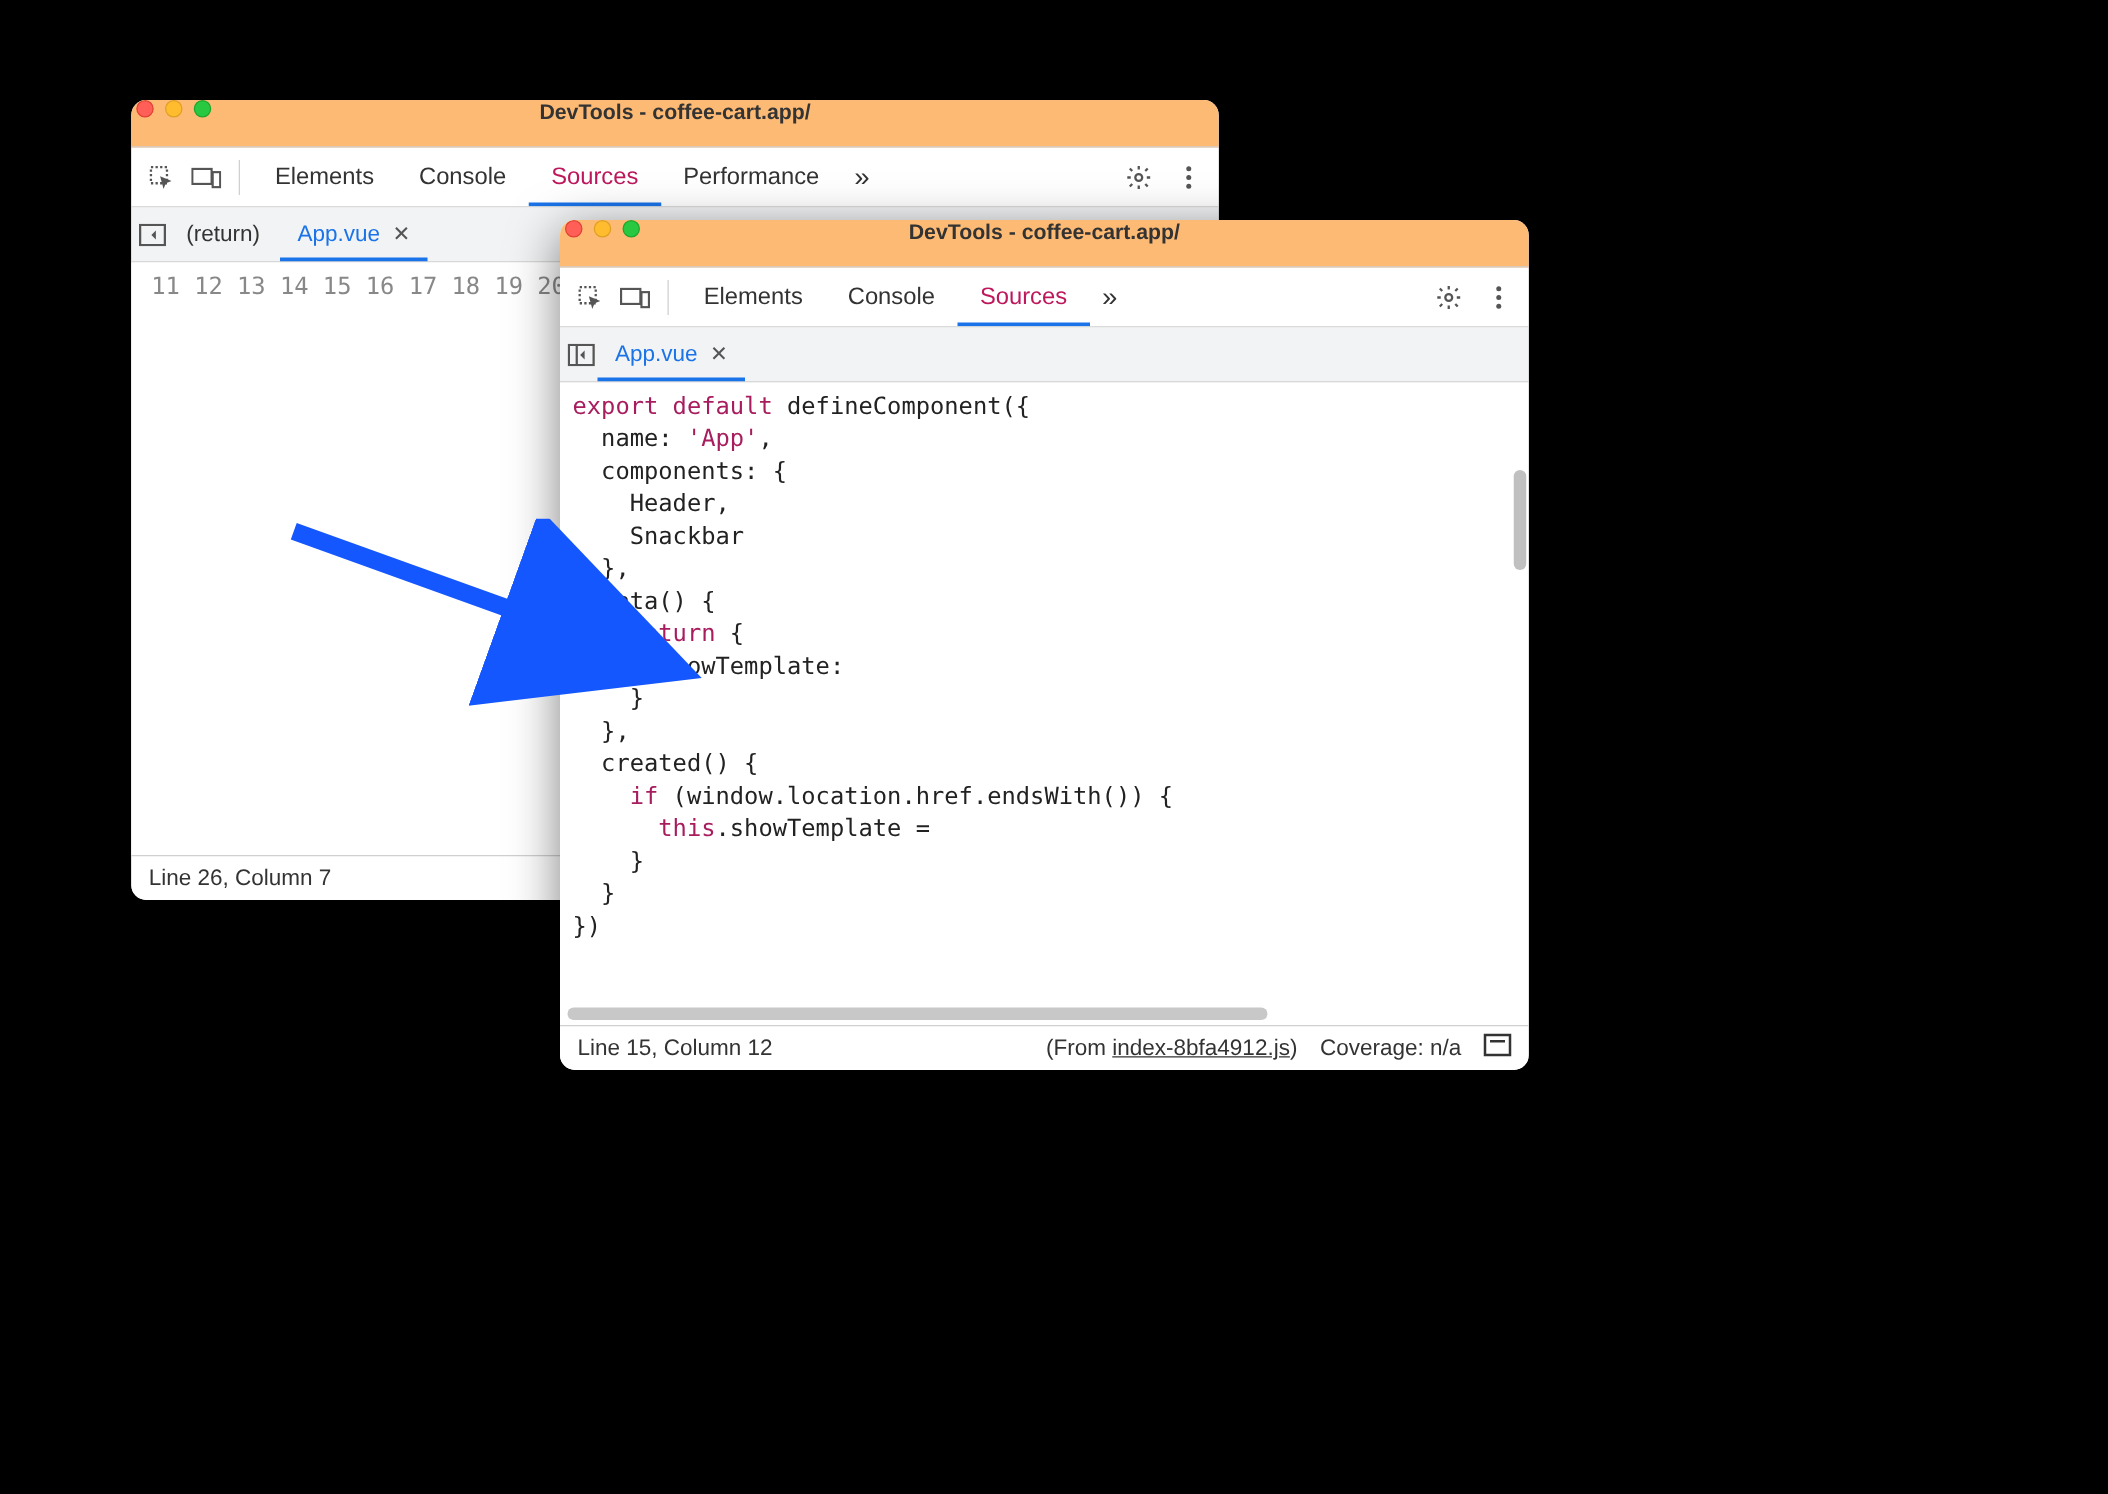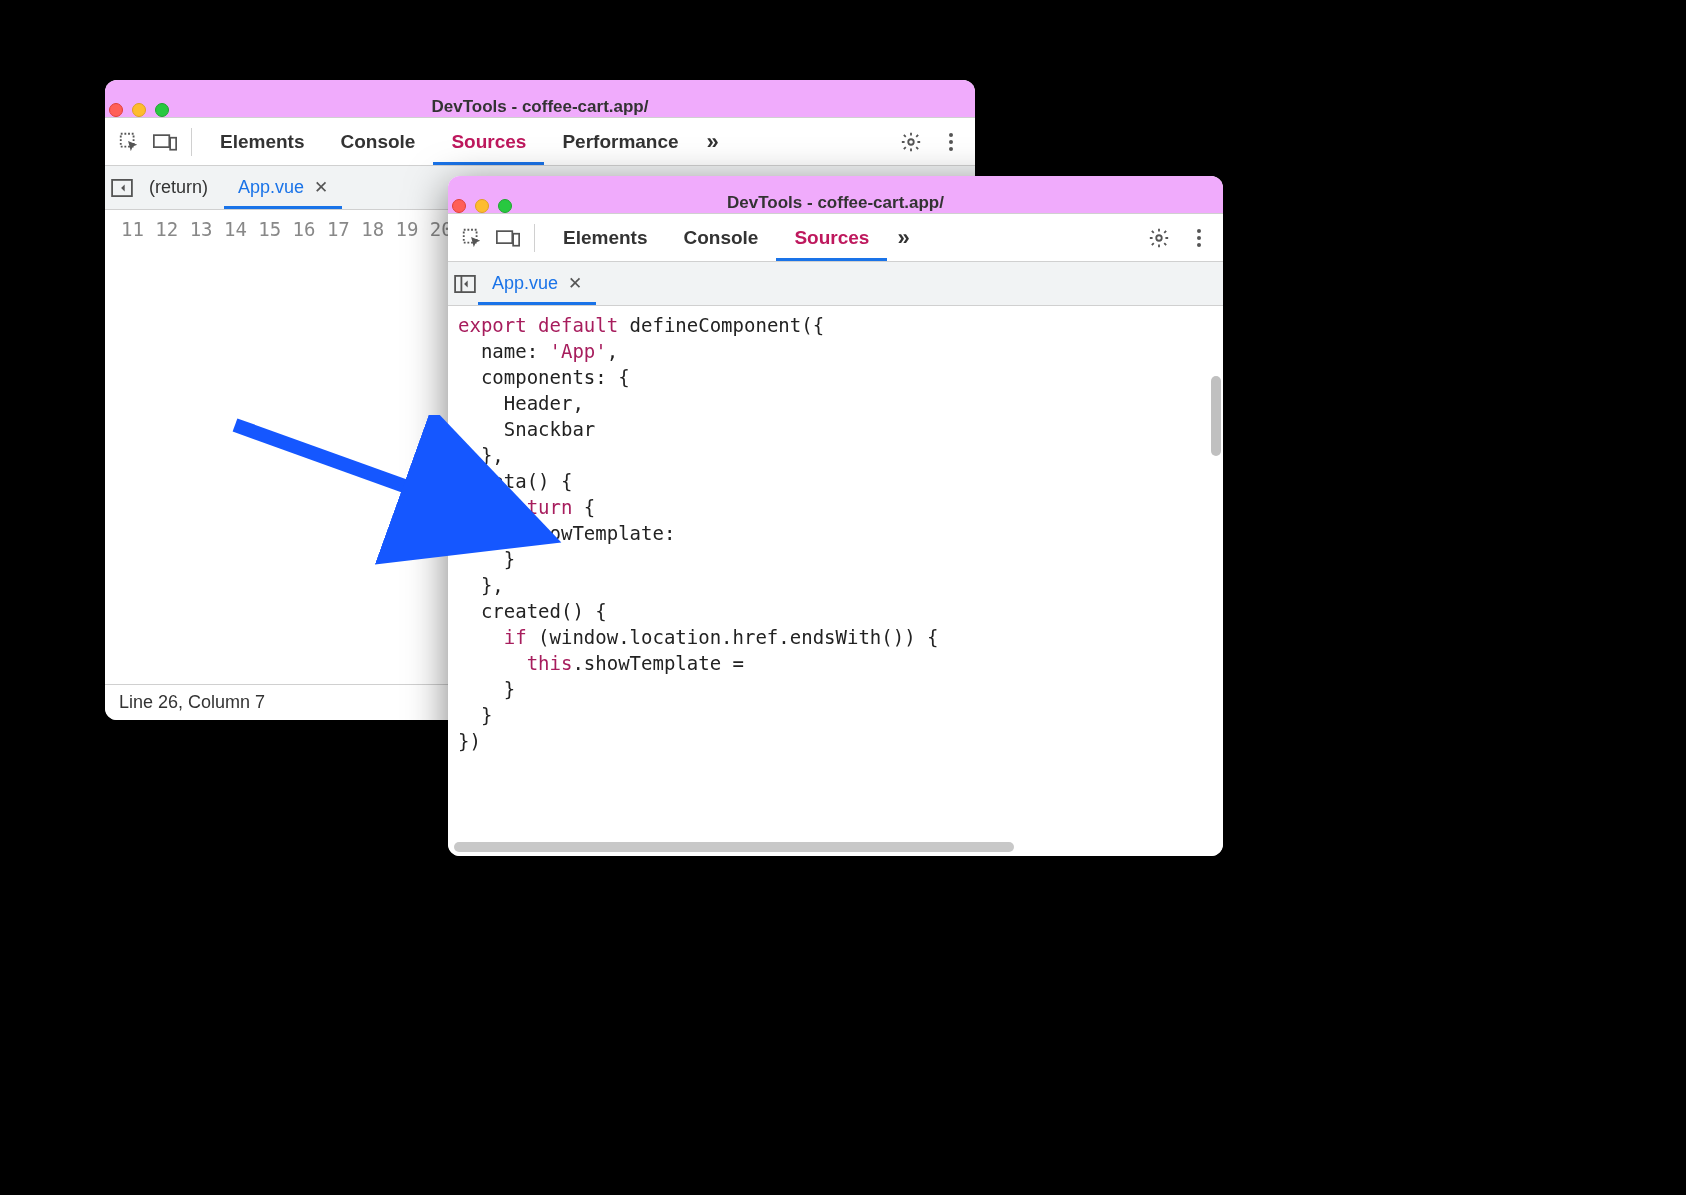--- a/index.html
+++ b/index.html
@@ -15,23 +15,23 @@
     position: absolute;
     background: #fff;
     border-radius: 12px;
     box-shadow: 0 10px 40px rgba(0,0,0,0.5);
     overflow: hidden;
     display: flex;
     flex-direction: column;
   }
   .titlebar {
     height: 38px;
-    background: #f0abfc;
+    background: #fdba74;
     display: flex;
-    align-items: flex-end;
+    align-items: flex-start;
     padding: 0 4px;
     border-bottom: 1px solid #d0d0d0;
     position: relative;
   }
   .traffic { display: flex; gap: 9px; }
   .traffic .dot { width: 14px; height: 14px; border-radius: 50%; }
   .dot.red { background: #ff5f57; border:1px solid #e14037;}
   .dot.yellow { background: #febc2e; border:1px solid #dfa022;}
   .dot.green { background: #28c840; border:1px solid #1fa52f;}
   .titlebar-title {
@@ -58,21 +58,20 @@
     color:#555;
     cursor:pointer;
   }
   .toolbar .sep {
     width:1px;height:28px;background:#d0d0d0;margin:0 6px;
   }
   .panel-tabs {
     display:flex;align-items:center;height:100%;gap:0;
     flex:1;
     overflow:hidden;
-    font-weight:bold;
   }
   .panel-tab {
     padding:0 18px;
     height:100%;
     display:flex;align-items:center;
     font-size:19px;
     color:#333;
     cursor:pointer;
     position:relative;
   }
@@ -377,20 +376,31 @@
   }
 })</div>
     <div class="scrollbar-v">
         <div class="thumb"></div>
       </div>
     <div class="scrollbar-h" style="bottom:2px;">
         <div class="thumb"></div>
       </div>
   </div>
 
+  <div class="statusbar">
+    <span>Line 15, Column 12</span>
+    <span class="spacer"></span>
+    <span>
+      <span>(From </span><span class="underline">index-8bfa4912.js</span><span>)</span>
+    </span>
+    <span>Coverage: n/a</span>
+    <span class="icon-btn">
+      <span class="bottom-expand-icon"></span>
+    </span>
+  </div>
 </div>
 
 <svg class="arrow" style="left:225px; top:415px;" width="340" height="150" viewBox="0 0 340 150">
   <defs>
     <marker id="ah" markerWidth="14" markerHeight="14" refX="10" refY="6" orient="auto">
       <path d="M0,0 L12,6 L0,12 Z" fill="#1557ff"></path>
     </marker>
   </defs>
   <line x1="10" y1="10" x2="310" y2="118" stroke="#1557ff" stroke-width="14" marker-end="url(#ah)"></line>
 </svg>

